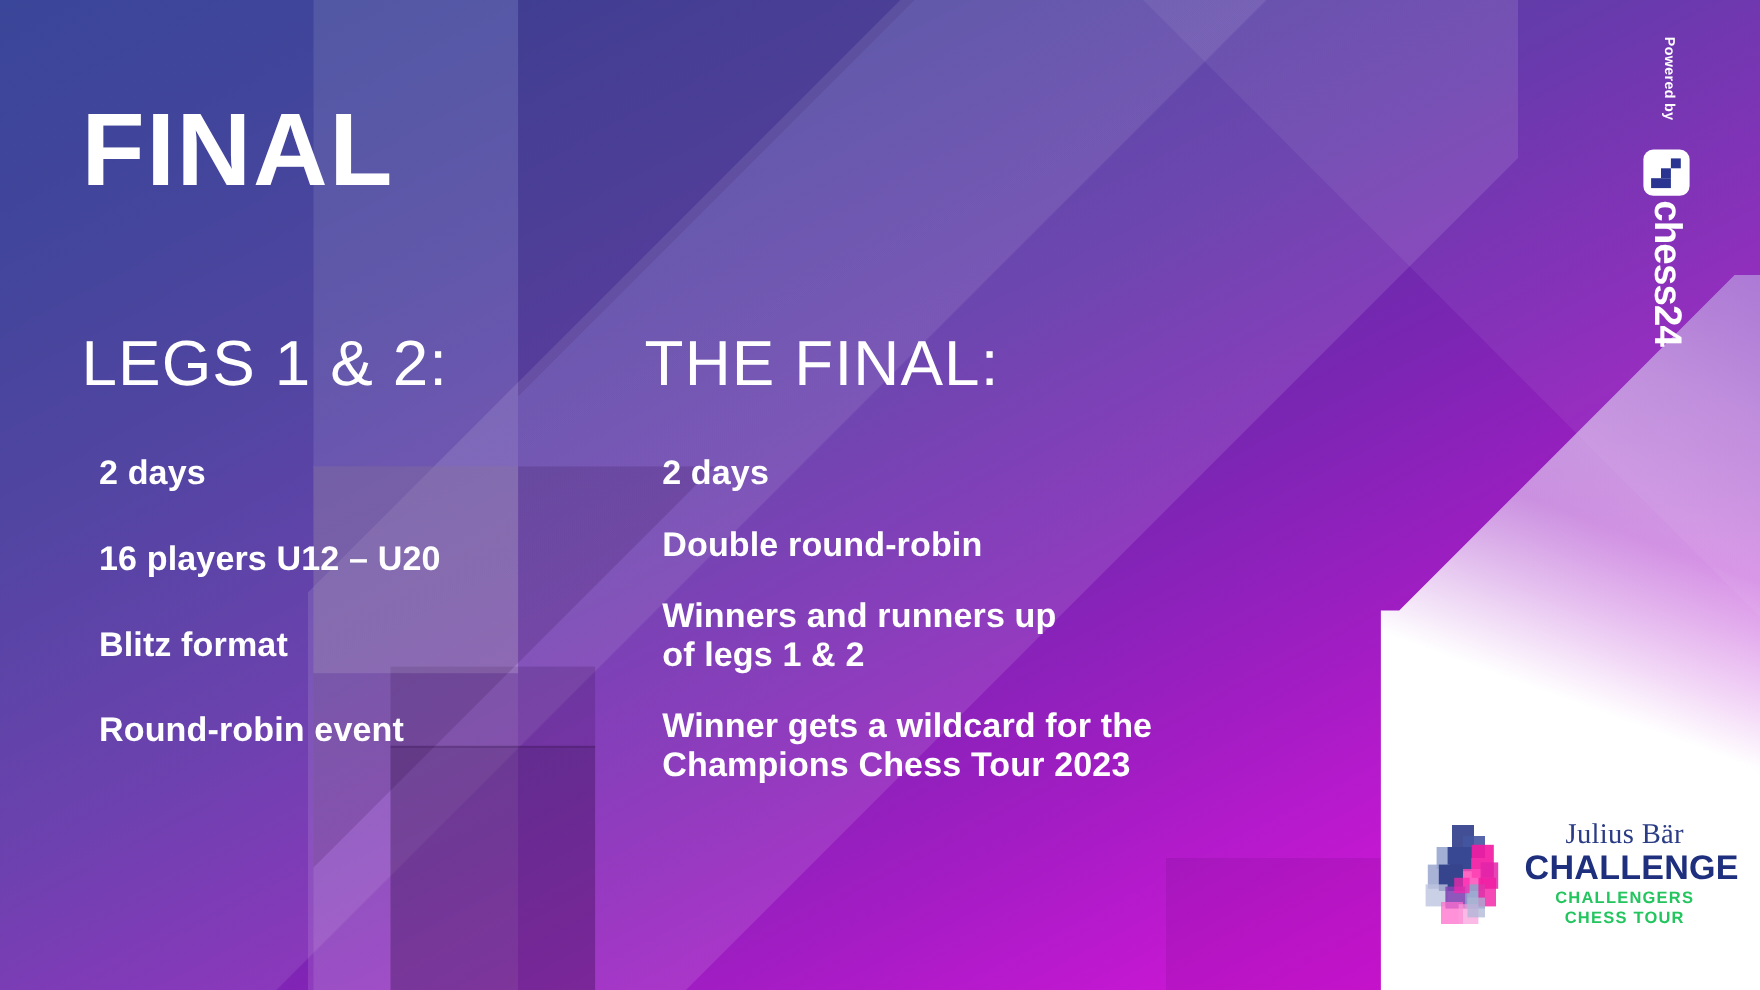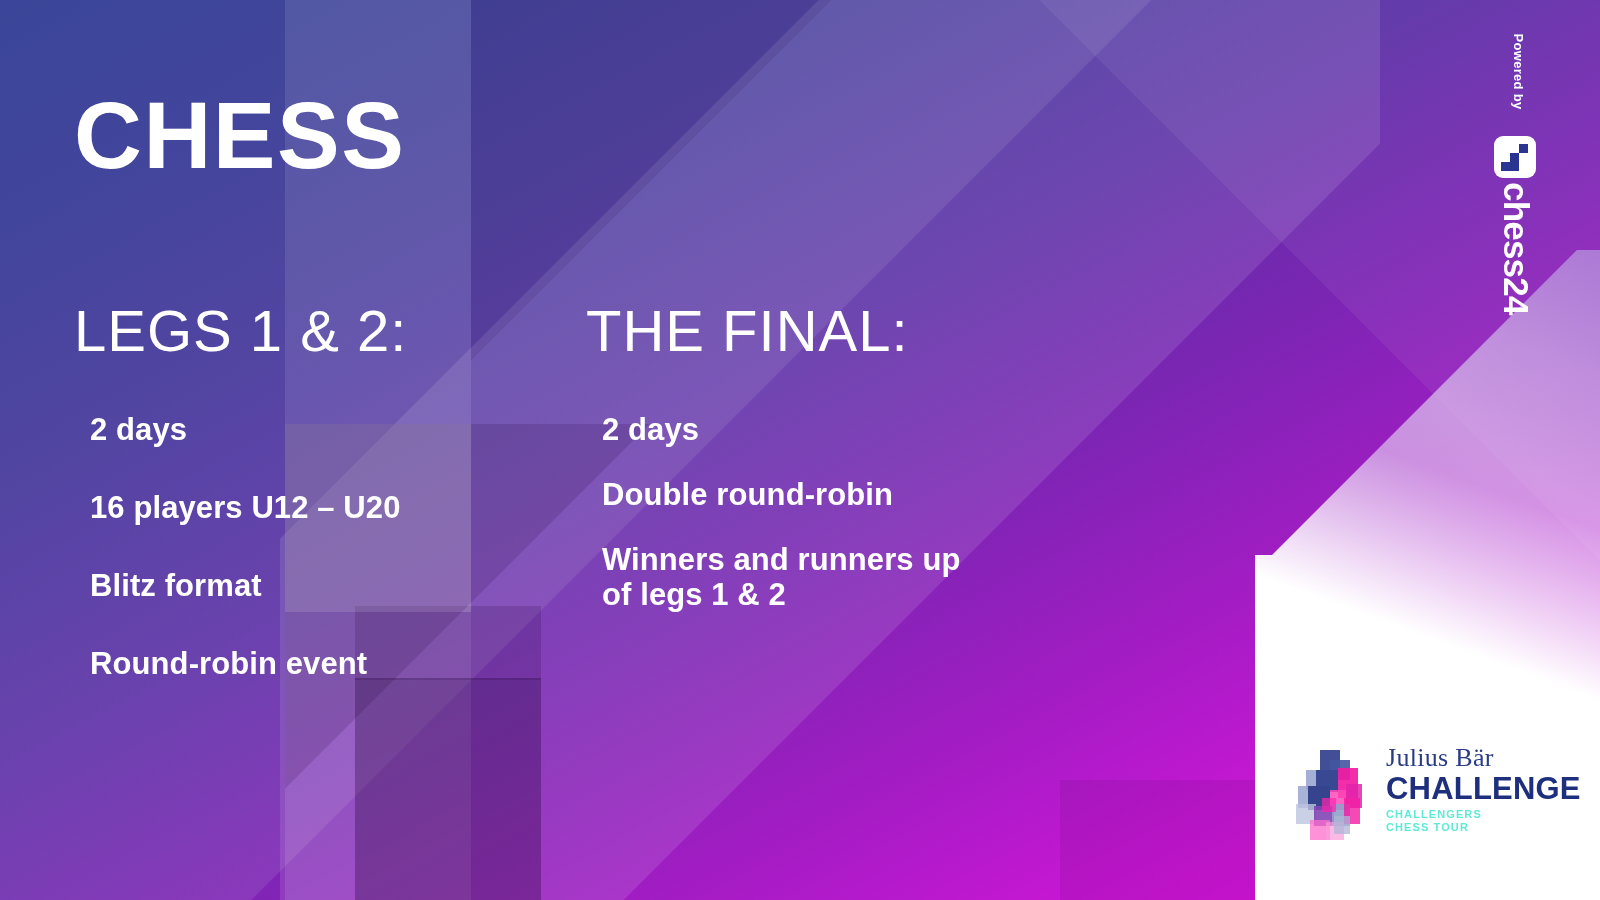--- a/index.html
+++ b/index.html
@@ -230,46 +230,46 @@
   }
   .jb-mark {
     position: absolute;
     left: 0; top: 4px;
     width: 104px; height: 104px;
   }
   .jb-text {
     position: absolute;
     left: 108px; top: 6px;
     width: 182px;
-    text-align: left;
+    text-align: center;
     color: #1f2f7a;
   }
   .jb-julius {
     font-family: "Liberation Serif", serif;
     font-size: 26px;
     font-weight: 400;
     line-height: 1.08;
     letter-spacing: 0.3px;
     color: #2b3c86;
   }
   .jb-challenge {
     font-size: 31px;
     font-weight: 800;
     letter-spacing: 0.2px;
     line-height: 1.0;
     margin-top: 1px;
     color: #1e2f7d;
   }
   .jb-sub {
-    font-size: 11px;
+    font-size: 15px;
     font-weight: 800;
     letter-spacing: 1.1px;
     line-height: 1.22;
     margin-top: 4px;
-    color: #5eead4;
+    color: #22c55e;
   }
 </style>
 </head>
 <body>
 
 <div id="stage">
 
   <div class="bg-base"></div>
   <div class="band-vert"></div>
   <div class="diag-a"></div>
@@ -279,40 +279,42 @@
   <div class="sq-light"></div>
   <div class="diag-shadow"></div>
   <div class="diag-shadow2"></div>
   <div class="sq-dark"></div>
   <div class="sq-rightdark"></div>
 
   <div class="white-panel"></div>
   <div class="white-panel-tint"></div>
 
   <div class="headline">
-    <span class="h-format">CHESS</span>
+    <span class="h-format">FINAL</span>
   </div>
 
   <div class="col col-left">
     <div class="col-head">LEGS 1 &amp; 2:</div>
     <ul class="bullets">
       <li>2 days</li>
       <li>16 players U12 – U20</li>
       <li>Blitz format</li>
       <li>Round-robin event</li>
     </ul>
   </div>
 
   <div class="col col-right">
     <div class="col-head">THE FINAL:</div>
     <ul class="bullets">
       <li>2 days</li>
       <li>Double round-robin</li>
       <li>Winners and runners up
 of legs 1 &amp; 2</li>
+      <li>Winner gets a wildcard for the
+Champions Chess Tour 2023</li>
     </ul>
   </div>
 
   <div class="c24">
     <div class="c24-powered">Powered by</div>
     <div class="c24-mark">
       <i class="c24-m1"></i>
       <i class="c24-m2"></i>
       <i class="c24-m3"></i>
       <i class="c24-m4"></i>

